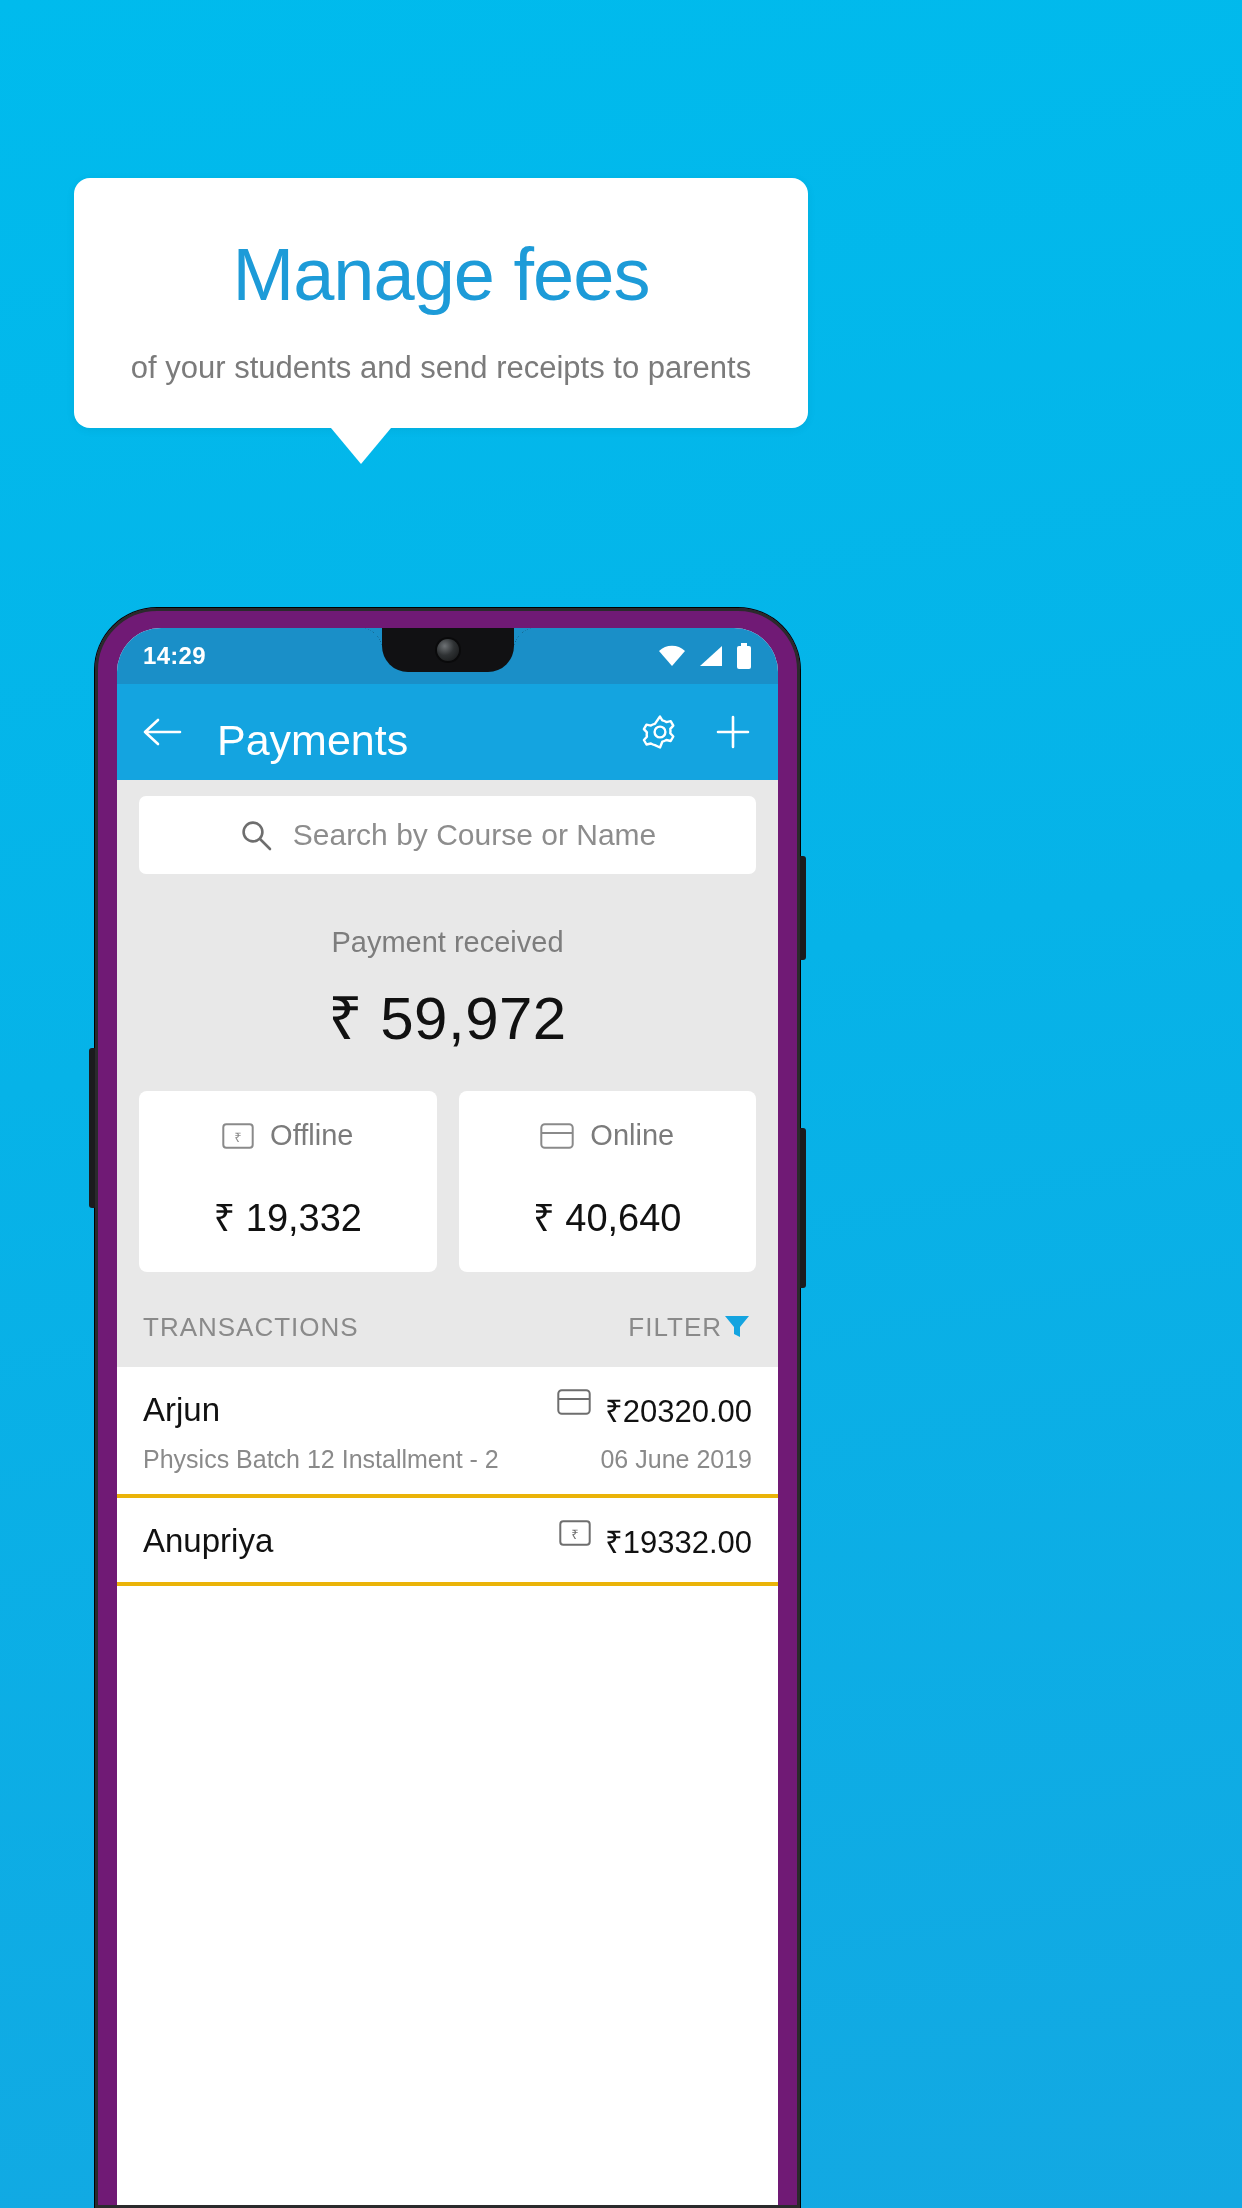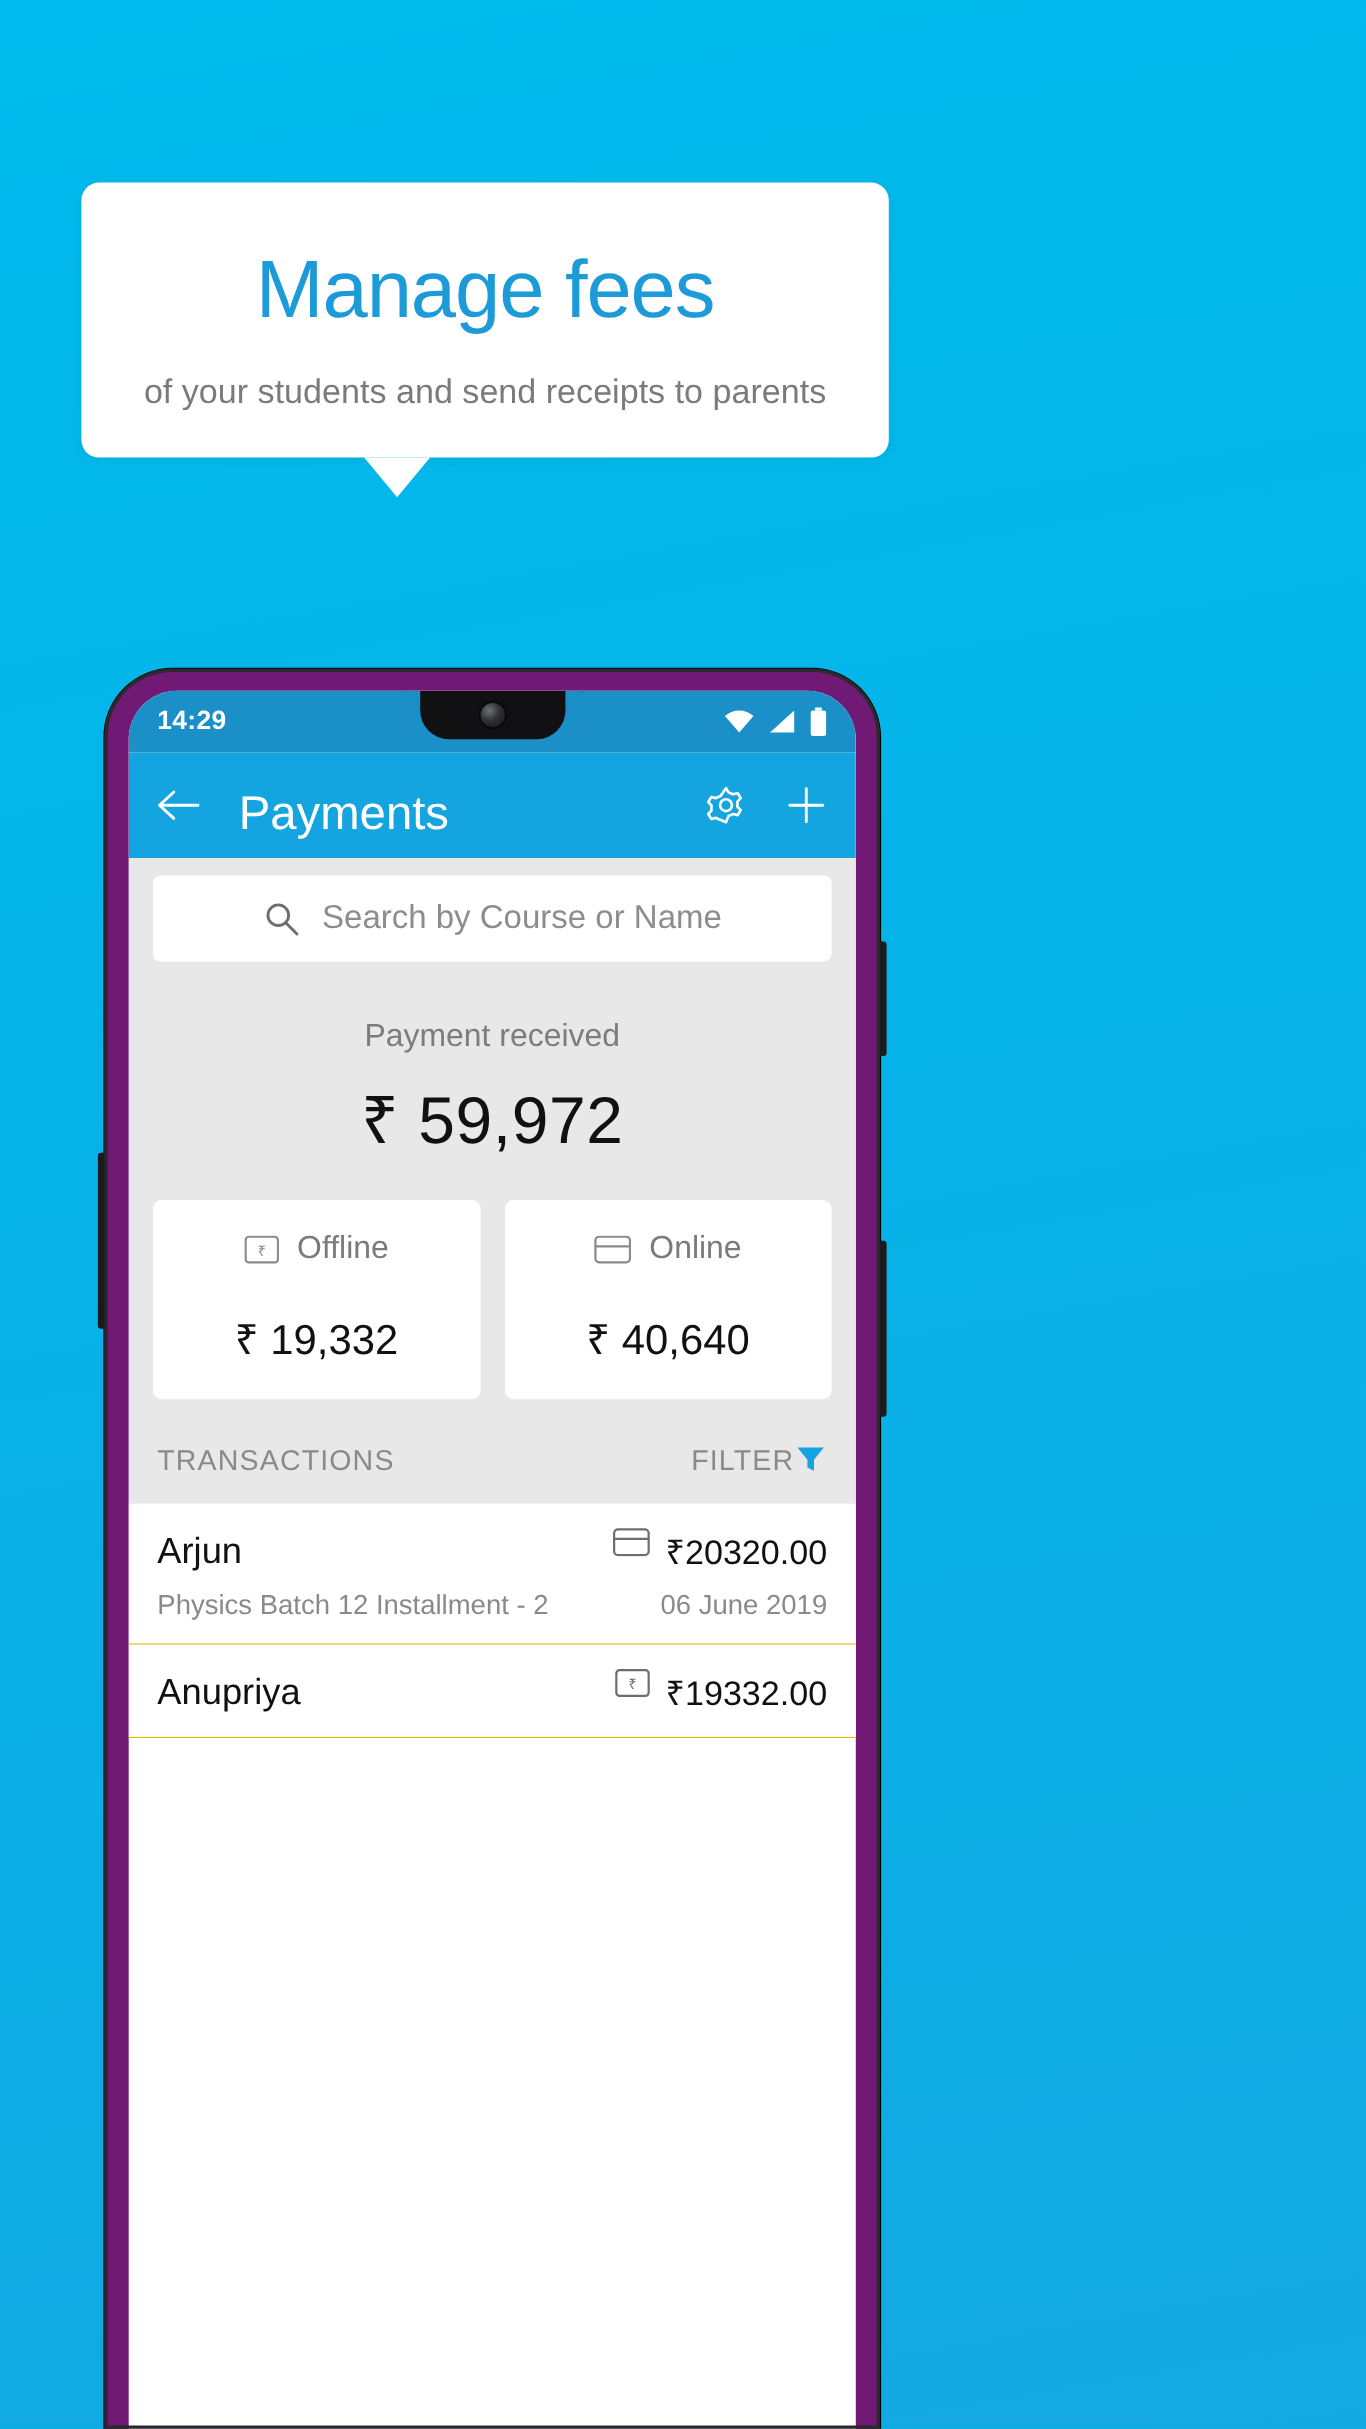--- a/index.html
+++ b/index.html
@@ -8,21 +8,21 @@
     font-family:"Liberation Sans", sans-serif;
     background:#0cb8ea;
     position:relative;
   }
   .bg {
     position:absolute; inset:0;
     background:linear-gradient(170deg,#00bbed 0%,#06b3e8 45%,#13a8e2 100%);
   }
 
   
-  .promo-wrap { position:absolute; left:74px; top:166px; width:734px; }
+  .promo-wrap { position:absolute; left:74px; top:178px; width:734px; }
   .promo-card {
     background:#ffffff;
     border-radius:16px;
     padding:58px 30px 40px;
     text-align:center;
     box-shadow:0 2px 10px rgba(0,0,0,0.06);
   }
   .promo-title {
     color:#1d9bd8;
     font-size:74px;
@@ -154,21 +154,21 @@
   .mini-amount { color:#111; font-size:38px; margin-top:38px; }
 
   .txn-head {
     display:flex; align-items:center;
     padding:40px 26px 24px;
     font-size:26px; color:#8a8a8a; letter-spacing:1px;
   }
   .filter-group { margin-left:auto; display:flex; align-items:flex-start; gap:0; }
 
   .txn-list { background:#fff; }
-  .txn-row { padding:22px 26px 20px; border-bottom:1px solid #eab308; }
+  .txn-row { padding:22px 26px 20px; border-bottom:4px solid #eab308; }
   .txn-top { display:flex; align-items:center; }
   .txn-name { font-size:33px; color:#111; }
   .txn-amt-group { margin-left:auto; display:flex; gap:14px; }
   .txn-amount { font-size:31px; color:#111; }
   .txn-bot { display:flex; align-items:center; margin-top:14px; }
   .txn-desc { font-size:25px; color:#8a8a8a; }
   .txn-date { margin-left:auto; font-size:25px; color:#8a8a8a; }
   svg { display:block; }
 </style>
 </head>

